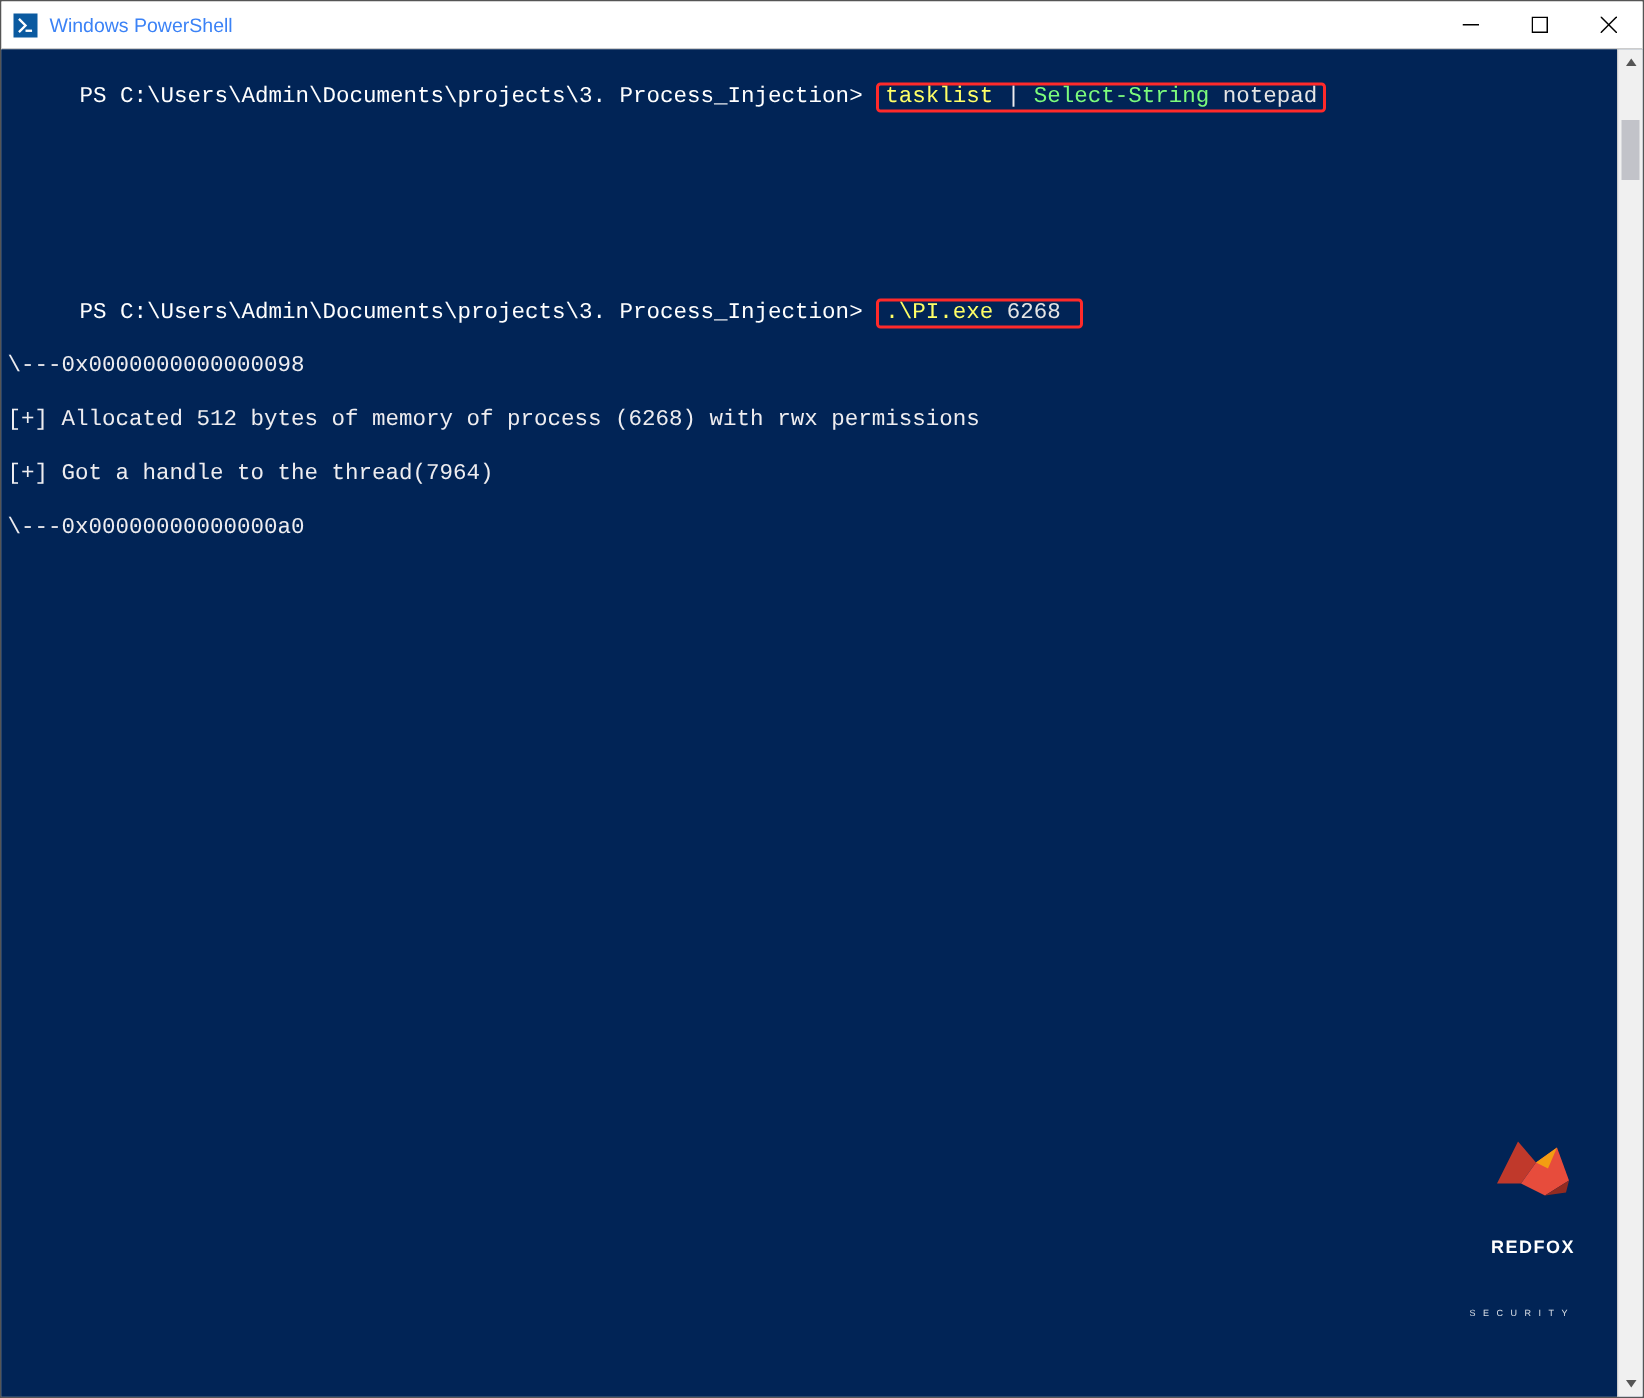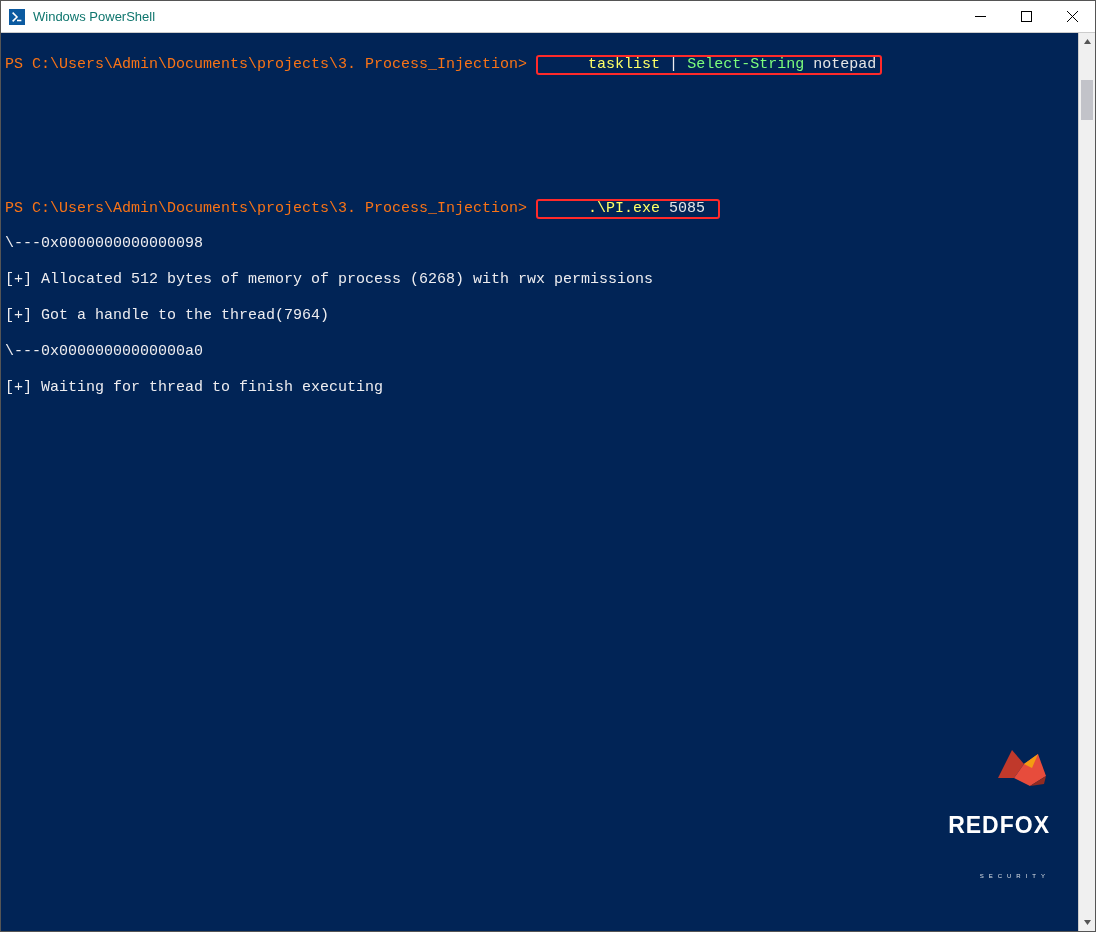--- a/index.html
+++ b/index.html
@@ -32,21 +32,21 @@
       background: #0b5aa0;
       position: relative;
       margin-right: 8px;
       display: flex;
       align-items: center;
       justify-content: center;
     }
     .ps-icon svg { width: 14px; height: 14px; }
     .title-text {
       font-size: 13px;
-      color: #0f766e;
+      color: #3b82f6;
     }
     .win-controls {
       margin-left: auto;
       display: flex;
       height: 100%;
     }
     .win-btn {
       width: 46px;
       height: 100%;
       display: flex;
@@ -67,22 +67,22 @@
       color: #eeedf0;
       font-family: Consolas, "Courier New", monospace;
       font-size: 15px;
       line-height: 18px;
       padding: 4px 0 0 4px;
       white-space: pre;
       overflow: hidden;
       position: relative;
     }
     .line { display: block; height: 18px; }
-    .prompt-txt { color: #f97316; }
-    .cmd-yellow { color: #ffff66; margin-left: 46px; }
+    .prompt-txt { color: #ffffff; margin-left: 48px; }
+    .cmd-yellow { color: #ffff66; }
     .cmd-white { color: #eeedf0; }
     .cmd-green { color: #7cfc7c; }
     .cmd-silver { color: #e5e5e5; }
     .highlight-box {
       border: 2px solid #ff2a2a;
       border-radius: 3px;
       padding: 0 4px;
       display: inline-block;
       line-height: 16px;
     }
@@ -123,21 +123,21 @@
     }
     .fox {
       width: 56px;
       height: 40px;
       margin-left: auto;
       margin-bottom: 2px;
     }
     .wm-text {
       font-family: Arial, sans-serif;
       font-weight: 700;
-      font-size: 23px;
+      font-size: 12px;
       letter-spacing: 1px;
       line-height: 1;
     }
     .wm-sub {
       font-family: Arial, sans-serif;
       font-size: 6px;
       letter-spacing: 5px;
       opacity: 0.85;
       line-height:1.3;
     }
@@ -174,26 +174,25 @@
       </div>
     </div>
   </div>
 
   <div class="terminal-wrap">
     <div class="terminal">
 <span class="line"><span class="prompt-txt">PS C:\Users\Admin\Documents\projects\3. Process_Injection&gt; </span><span class="highlight-box"><span class="cmd-yellow">tasklist</span><span class="cmd-white"> | </span><span class="cmd-green">Select-String</span><span class="cmd-silver"> notepad</span></span></span>
 <span class="line"></span>
 <span class="line"></span>
 <span class="line"></span>
-<span class="line"><span class="prompt-txt">PS C:\Users\Admin\Documents\projects\3. Process_Injection&gt; </span><span class="highlight-box"><span class="cmd-yellow">.\PI.exe</span><span class="cmd-silver"> 5085 </span></span></span>
+<span class="line"><span class="prompt-txt">PS C:\Users\Admin\Documents\projects\3. Process_Injection&gt; </span><span class="highlight-box"><span class="cmd-yellow">.\PI.exe</span><span class="cmd-silver"> 6268 </span></span></span>
 <span class="line">\---0x0000000000000098</span>
 <span class="line">[+] Allocated 512 bytes of memory of process (6268) with rwx permissions</span>
 <span class="line">[+] Got a handle to the thread(7964)</span>
 <span class="line">\---0x00000000000000a0</span>
-<span class="line">[+] Waiting for thread to finish executing</span>
 
       <div class="watermark">
         <svg class="fox" viewBox="0 0 56 40">
           <polygon points="4,30 18,2 30,16 20,30" fill="#c0392b"></polygon>
           <polygon points="20,30 30,16 44,6 52,28 36,38" fill="#e74c3c"></polygon>
           <polygon points="30,16 44,6 38,20" fill="#f39c12"></polygon>
           <polygon points="36,38 52,28 50,36" fill="#922b21"></polygon>
         </svg>
         <div class="wm-text">REDFOX</div>
         <div class="wm-sub">SECURITY</div>

